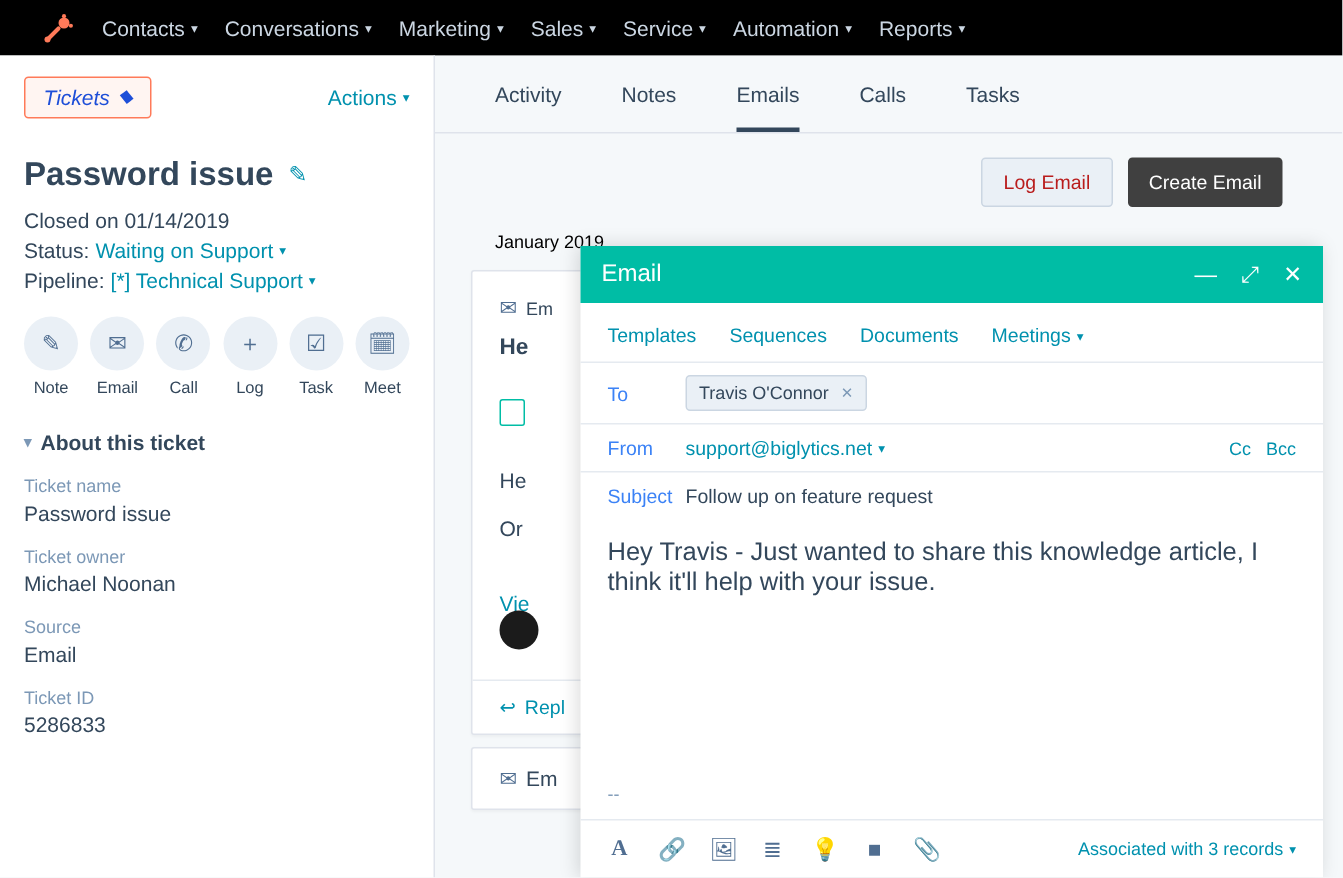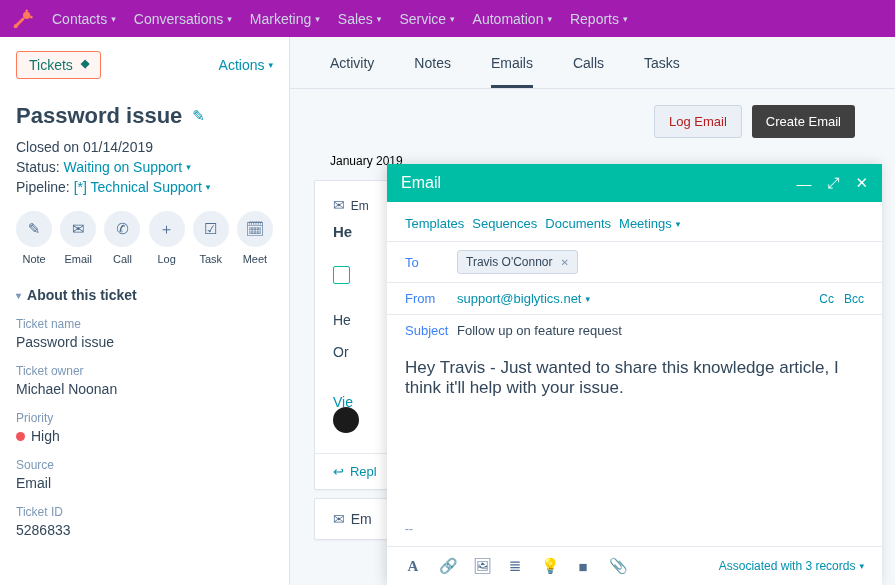--- a/index.html
+++ b/index.html
@@ -1,31 +1,31 @@
 <!DOCTYPE html>
 <html><head>
   <meta charset="utf-8">
   <style>
     * { margin: 0; padding: 0; box-sizing: border-box; font-family: -apple-system, BlinkMacSystemFont, "Segoe UI", Arial, sans-serif; }
     body { background: #f5f8fa; color: #33475b; font-size: 14px; overflow: hidden; width: 895px; height: 585px; position: relative; }
 
     
-    .topnav { background: #a21caf; color: #fff; height: 37px; display: flex; align-items: center; padding: 0 12px; gap: 18px; }
+    .topnav { background: #000000; color: #fff; height: 37px; display: flex; align-items: center; padding: 0 28px; gap: 18px; }
     .topnav .logo { width: 22px; height: 22px; }
     .topnav .nav-item { color: #cbd6e2; font-size: 14px; cursor: pointer; display: flex; align-items: center; gap: 4px; }
     .chev { font-size: 9px; }
 
     
     .layout { display: flex; height: calc(100% - 37px); }
     .left { width: 290px; background: #fff; padding: 14px 16px; border-right: 1px solid #dfe3eb; overflow: hidden; }
     .right { flex: 1; position: relative; overflow: hidden; }
 
     
     .breadcrumb-row { display: flex; justify-content: space-between; align-items: center; margin-bottom: 24px; }
-    .ticket-btn { border: 1px solid #ff7a59; color: #0f766e; background: #fff5f2; padding: 5px 10px 5px 12px; border-radius: 3px; display: flex; align-items: flex-start; gap: 8px; cursor: pointer; font-size: 14px; }
+    .ticket-btn { border: 1px solid #ff7a59; color: #1d4ed8; background: #fff5f2; padding: 5px 10px 5px 12px; border-radius: 3px; display: flex; align-items: flex-start; gap: 8px; cursor: pointer; font-size: 14px; font-style: italic; }
     .actions-link { color: #0091ae; font-size: 14px; cursor: pointer; display: flex; align-items: center; gap: 4px; }
     .title-row { display: flex; align-items: center; gap: 10px; margin-bottom: 10px; }
     .page-title { font-size: 22px; font-weight: 600; color: #33475b; }
     .edit-icn { color: #0091ae; cursor: pointer; font-size: 15px; }
     .meta-line { font-size: 14px; color: #33475b; margin-bottom: 4px; display: flex; gap: 4px; align-items: center; }
     .meta-line .link { color: #0091ae; cursor: pointer; display: flex; align-items: center; gap: 4px; }
 
     .action-row { display: flex; gap: 8px; margin-top: 16px; margin-bottom: 22px; }
     .action-btn { display: flex; flex-direction: column; align-items: center; gap: 6px; cursor: pointer; width: 42px; }
     .action-btn .circ { width: 36px; height: 36px; border-radius: 50%; background: #eaf0f6; display: flex; align-items: center; justify-content: center; color: #506e91; font-size: 15px; }
@@ -56,21 +56,21 @@
     .reply-row { display: flex; gap: 16px; padding: 10px 18px; border-top: 1px solid #e5eaf0; color:#0091ae; font-size:13px;}
     .reply-row .ritem{display:flex;align-items:center;gap:6px;cursor:pointer;}
 
     
     .email-panel { position: absolute; left: 387px; top: 164px; width: 495px; background: #fff; box-shadow: -2px 0 12px rgba(0,0,0,.15); z-index: 50; height: 421px; display:flex; flex-direction:column;}
     .ep-header { background: #00bda5; color: #fff; padding: 10px 14px; display: flex; justify-content: space-between; align-items: center; }
     .ep-title { font-size: 16px; font-weight: 500; }
     .ep-icons { display: flex; gap: 16px; align-items: center; cursor: pointer; }
     .ep-icons span { font-size: 15px; }
 
-    .ep-tabs { display: flex; gap: 8px; padding: 14px 18px 10px 18px; font-size: 13px; }
+    .ep-tabs { display: flex; gap: 22px; padding: 14px 18px 10px 18px; font-size: 13px; }
     .ep-tabs .eptab { color: #0091ae; cursor: pointer; }
     .ep-tabs .eptab.dd { display:flex;align-items:center;gap:4px;}
 
     .ep-row { display: flex; align-items: center; padding: 8px 18px; font-size: 13px; border-top: 1px solid #e5eaf0; }
     .ep-row .lab { width: 52px; color: #3b82f6; }
     .chip { background: #eaf0f6; border: 1px solid #cbd6e2; border-radius: 3px; padding: 4px 8px; display: inline-flex; align-items: center; gap: 8px; font-size: 12px; color:#33475b;}
     .chip .x { color: #7c98b6; cursor: pointer; font-size: 10px; }
     .from-link{color:#0091ae;cursor:pointer;display:flex;align-items:center;gap:4px;}
     .ccbcc { margin-left: auto; display: flex; gap: 10px; color: #0091ae; cursor: pointer; font-size:12px;align-items:center;}
     .subj-input { border: none; outline: none; font-size: 13px; flex: 1; color:#33475b;}
@@ -192,27 +192,20 @@
       <span>About this ticket</span>
     </div>
 
     <div class="field">
         <div class="field-lbl">Ticket name</div>
         <div class="field-val">Password issue</div>
       </div>
     <div class="field">
         <div class="field-lbl">Ticket owner</div>
         <div class="field-val">Michael Noonan</div>
-      </div>
-    <div class="field">
-        <div class="field-lbl">Priority</div>
-        <div class="field-val">
-          <span class="prio-dot"></span>
-          <span>High</span>
-        </div>
       </div>
     <div class="field">
         <div class="field-lbl">Source</div>
         <div class="field-val">Email</div>
       </div>
     <div class="field">
         <div class="field-lbl">Ticket ID</div>
         <div class="field-val">5286833</div>
       </div>
   </div>

